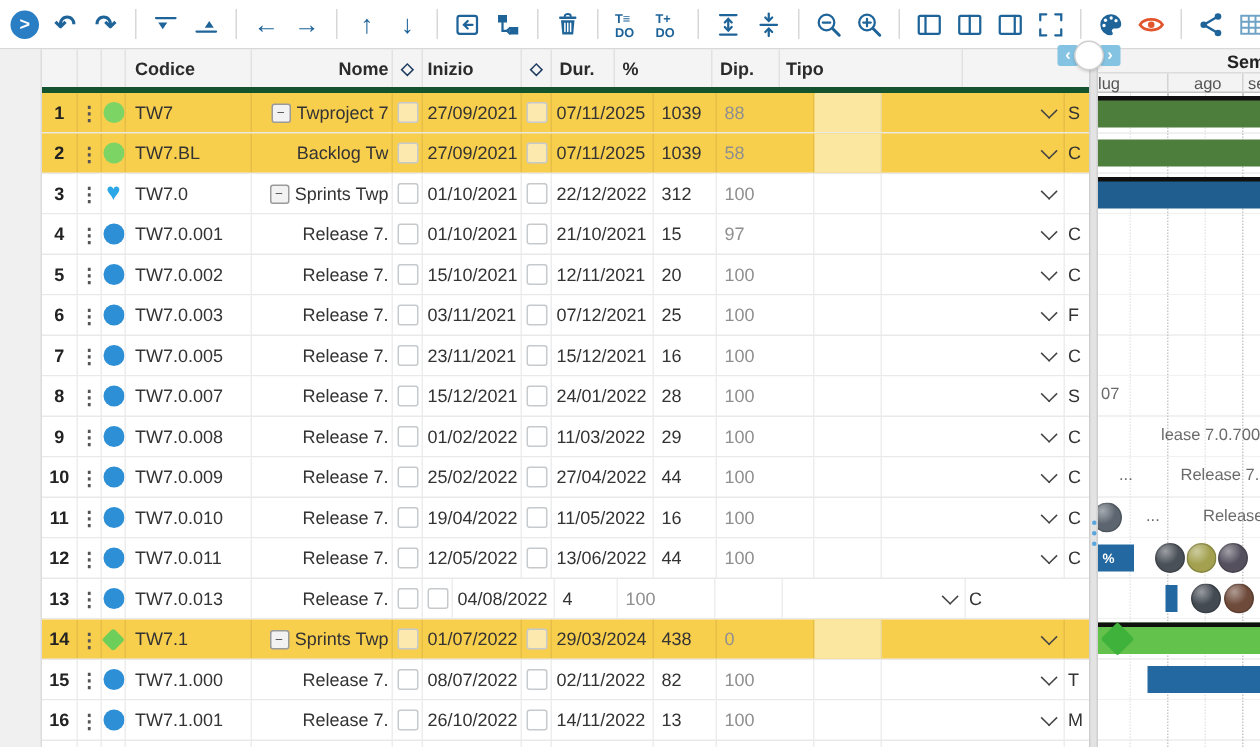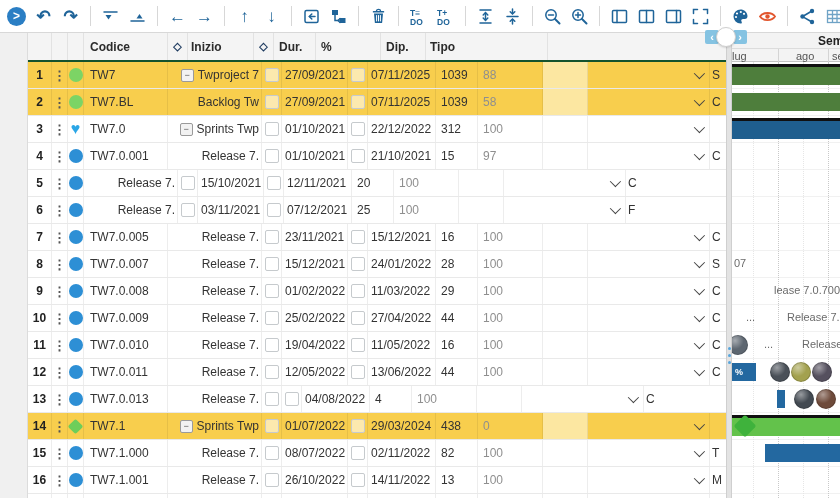--- a/index.html
+++ b/index.html
@@ -17,21 +17,21 @@
   .circle-btn{width:19px;height:19px;border-radius:50%;background:#2A7EC4;color:#fff;display:flex;
               align-items:center;justify-content:center;font-size:12px;font-weight:700;line-height:1;}
 
   
   .content{position:absolute;left:0;top:33px;width:840px;height:465px;}
   .gutter{position:absolute;left:0;top:0;width:28px;height:465px;background:#f0f0f0;border-right:1px solid #dcdcdc;box-sizing:border-box;}
 
   
   .grid{position:absolute;left:28px;top:0;width:698px;height:465px;overflow:hidden;}
   .ghead,.grow{display:flex;align-items:stretch;}
-  .ghead{height:29px;background:#f4f4f4;border-bottom:2px solid #14532d;box-sizing:border-box;font-weight:700;}
+  .ghead{height:29px;background:#f4f4f4;border-bottom:4px solid #14532d;box-sizing:border-box;font-weight:700;}
   .grow{height:27px;border-bottom:1px solid #e9e9e9;box-sizing:border-box;background:#fff;}
   .grow.sel{background:#F8CE4D;}
   .grow.sel .c.dip{background:#FCE7A1;}
   .c{display:flex;align-items:center;border-right:1px solid rgba(0,0,0,0.07);box-sizing:border-box;
      overflow:hidden;white-space:nowrap;flex:0 0 auto;}
   .c.num{width:24px;justify-content:center;font-weight:600;color:#222;}
   .c.kebab{width:16px;justify-content:center;color:#555;font-size:13px;font-weight:700;}
   .c.icn{width:16px;justify-content:center;}
   .c.codice{width:84px;padding-left:6px;}
   .c.nome{width:94px;justify-content:flex-end;padding-right:2px;gap:4px;}
@@ -311,20 +311,21 @@
 
   <div class="content">
     <div class="gutter"></div>
 
     <div class="grid">
       <div class="ghead">
         <div class="c num"></div>
         <div class="c kebab"></div>
         <div class="c icn"></div>
         <div class="c codice hc">Codice</div>
+        <div class="c nome hc">Nome</div>
         <div class="c chk hdiam">
             <span>◇</span>
           </div>
         <div class="c inizio hc">Inizio</div>
         <div class="c chk hdiam">
             <span>◇</span>
           </div>
         <div class="c dur hc">Dur.</div>
         <div class="c pct hc" style="color:#2b2b2b">%</div>
         <div class="c dip hc" style="padding-left:5px">Dip.</div>
@@ -437,20 +438,21 @@
               <span class="chev"></span>
             </div>
             <div class="c extra">C</div>
           </div>
           <div class="grow">
             <div class="c num">5</div>
             <div class="c kebab">⋮</div>
             <div class="c icn">
               <span class="st-circle" style="background: rgb(45, 143, 213);"></span>
             </div>
+            <div class="c codice">TW7.0.002</div>
             <div class="c nome">
               <span class="nm">Release 7.</span>
             </div>
             <div class="c chk">
               <span class="checkbox"></span>
             </div>
             <div class="c inizio">15/10/2021</div>
             <div class="c chk">
               <span class="checkbox"></span>
             </div>
@@ -462,20 +464,21 @@
               <span class="chev"></span>
             </div>
             <div class="c extra">C</div>
           </div>
           <div class="grow">
             <div class="c num">6</div>
             <div class="c kebab">⋮</div>
             <div class="c icn">
               <span class="st-circle" style="background: rgb(45, 143, 213);"></span>
             </div>
+            <div class="c codice">TW7.0.003</div>
             <div class="c nome">
               <span class="nm">Release 7.</span>
             </div>
             <div class="c chk">
               <span class="checkbox"></span>
             </div>
             <div class="c inizio">03/11/2021</div>
             <div class="c chk">
               <span class="checkbox"></span>
             </div>

